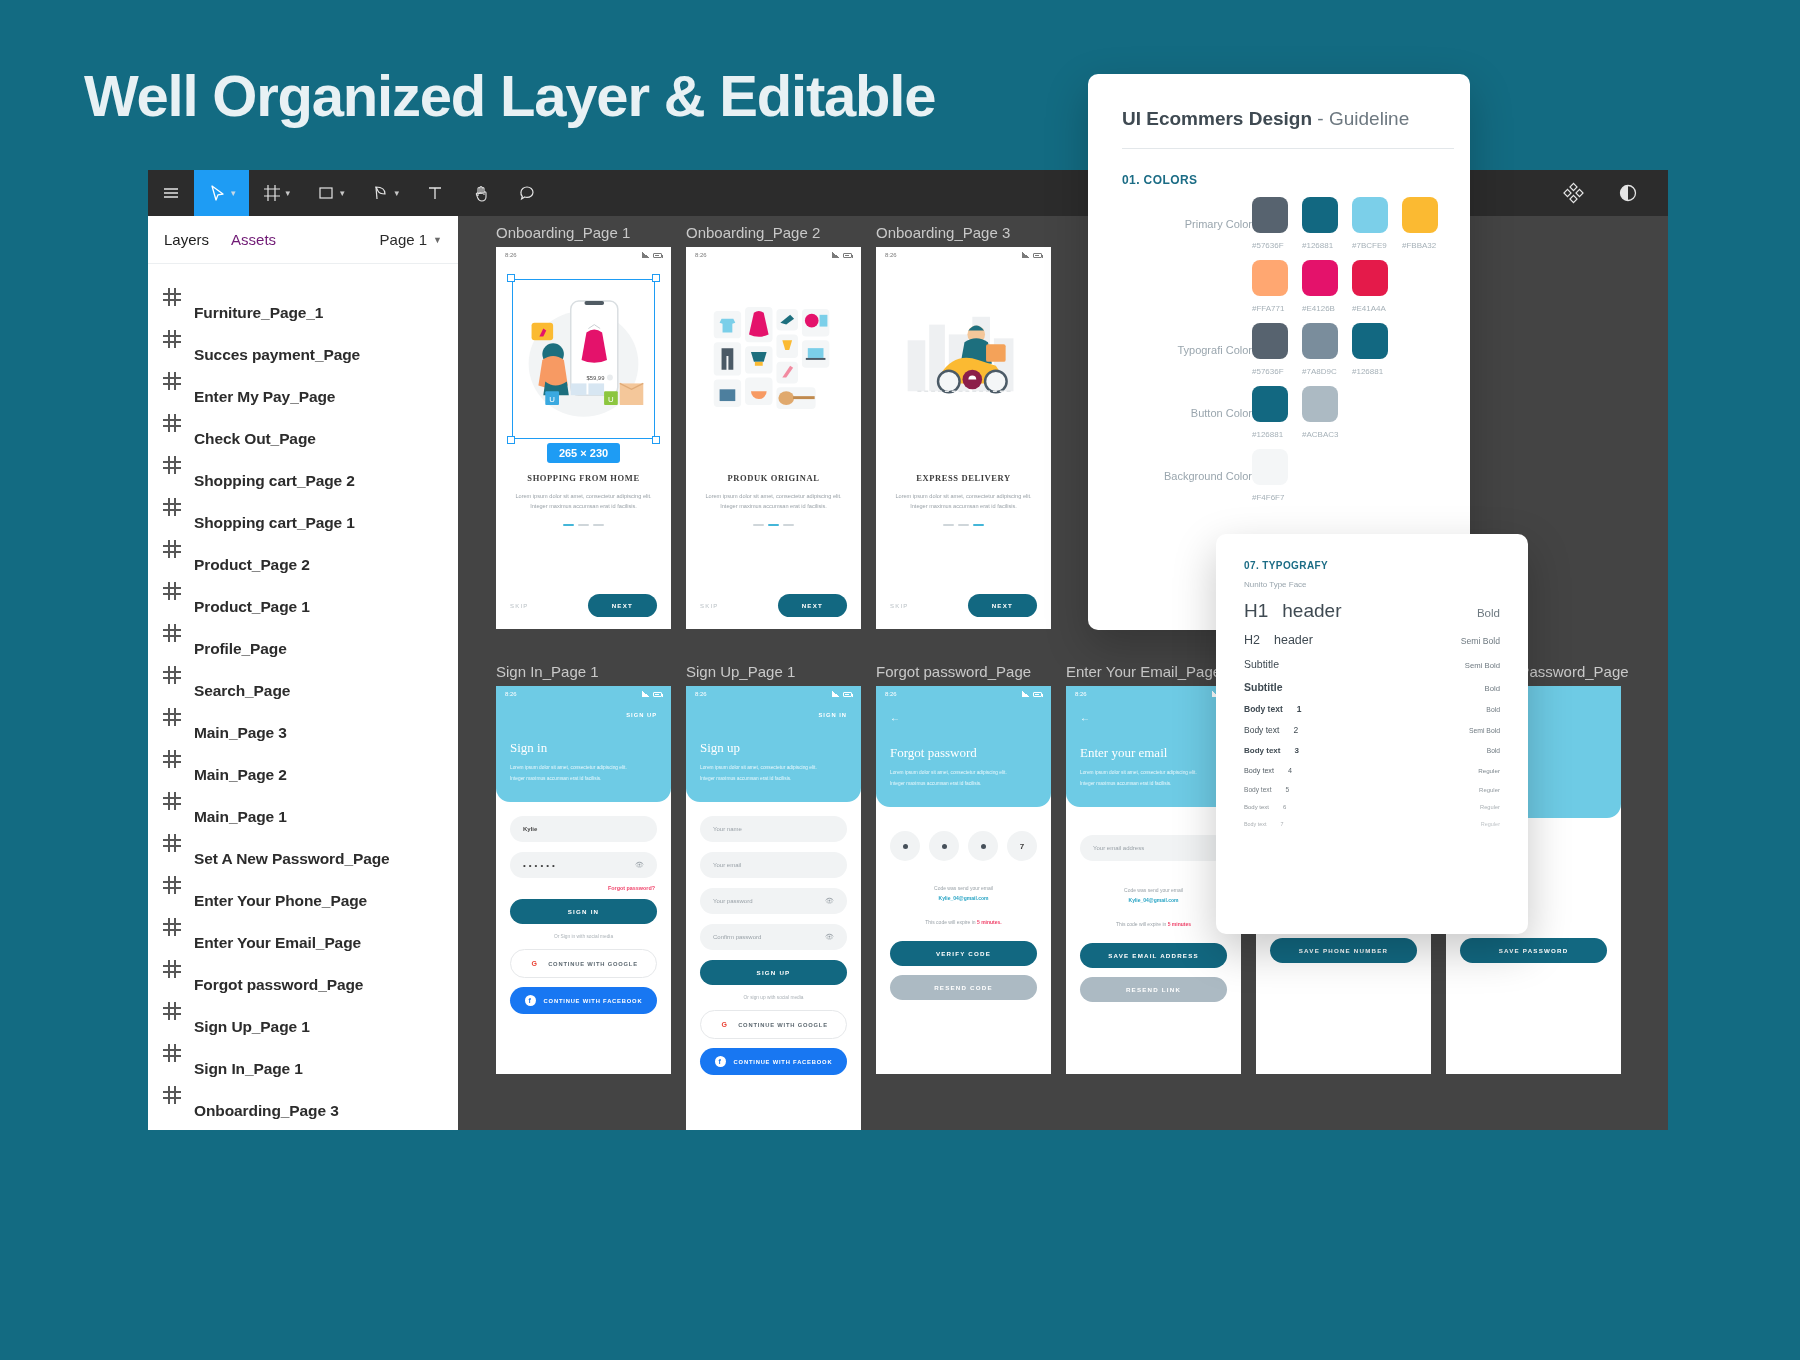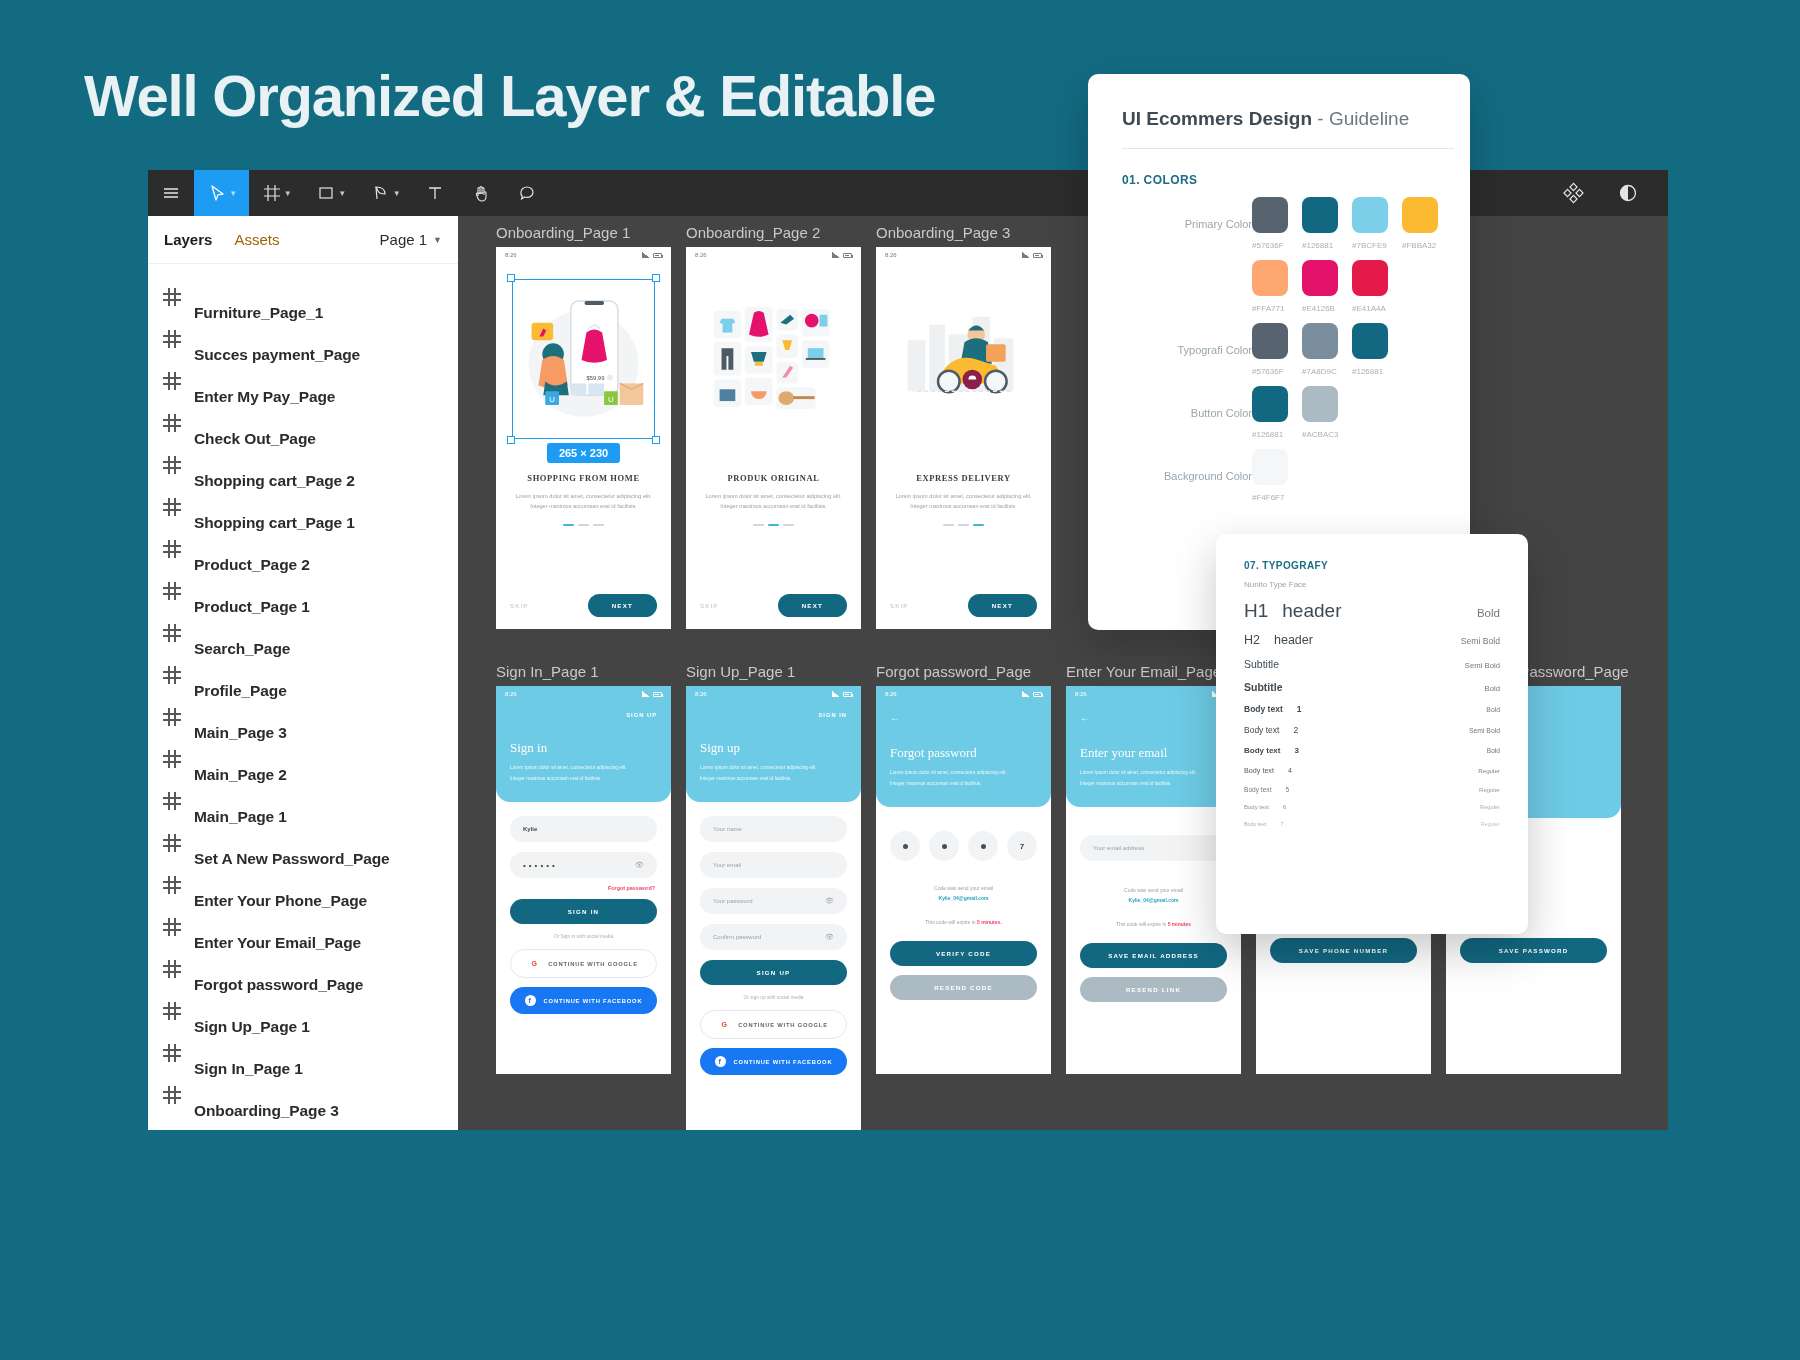--- a/index.html
+++ b/index.html
@@ -61,25 +61,25 @@
   }
   .lp-head {
     height: 48px;
     display: flex;
     align-items: center;
     padding: 0 16px;
     border-bottom: 1px solid #eceff1;
   }
   .lp-tab {
     font-size: 15px;
-    font-weight: bold;
+    font-weight: normal;
     color: #1d1d1d;
     margin-right: 22px;
   }
-  .lp-tab.inactive { color: #a16207; font-weight: normal; }
+  .lp-tab.inactive { color: #701a75; font-weight: normal; }
   .lp-page {
     margin-left: auto;
     font-size: 15px;
     color: #2b2b2b;
     display: flex;
     align-items: center;
     gap: 6px;
   }
   .lp-page .caret { font-size: 9px; color: #6a6a6a; }
   .lp-list { padding-top: 12px; }
@@ -487,25 +487,25 @@
         <div class="lp-item">
           <span class="hash"></span>
           <span class="label">Product_Page 2</span>
         </div>
         <div class="lp-item">
           <span class="hash"></span>
           <span class="label">Product_Page 1</span>
         </div>
         <div class="lp-item">
           <span class="hash"></span>
+          <span class="label">Profile_Page</span>
+        </div>
+        <div class="lp-item">
+          <span class="hash"></span>
           <span class="label">Search_Page</span>
-        </div>
-        <div class="lp-item">
-          <span class="hash"></span>
-          <span class="label">Profile_Page</span>
         </div>
         <div class="lp-item">
           <span class="hash"></span>
           <span class="label">Main_Page 3</span>
         </div>
         <div class="lp-item">
           <span class="hash"></span>
           <span class="label">Main_Page 2</span>
         </div>
         <div class="lp-item">

